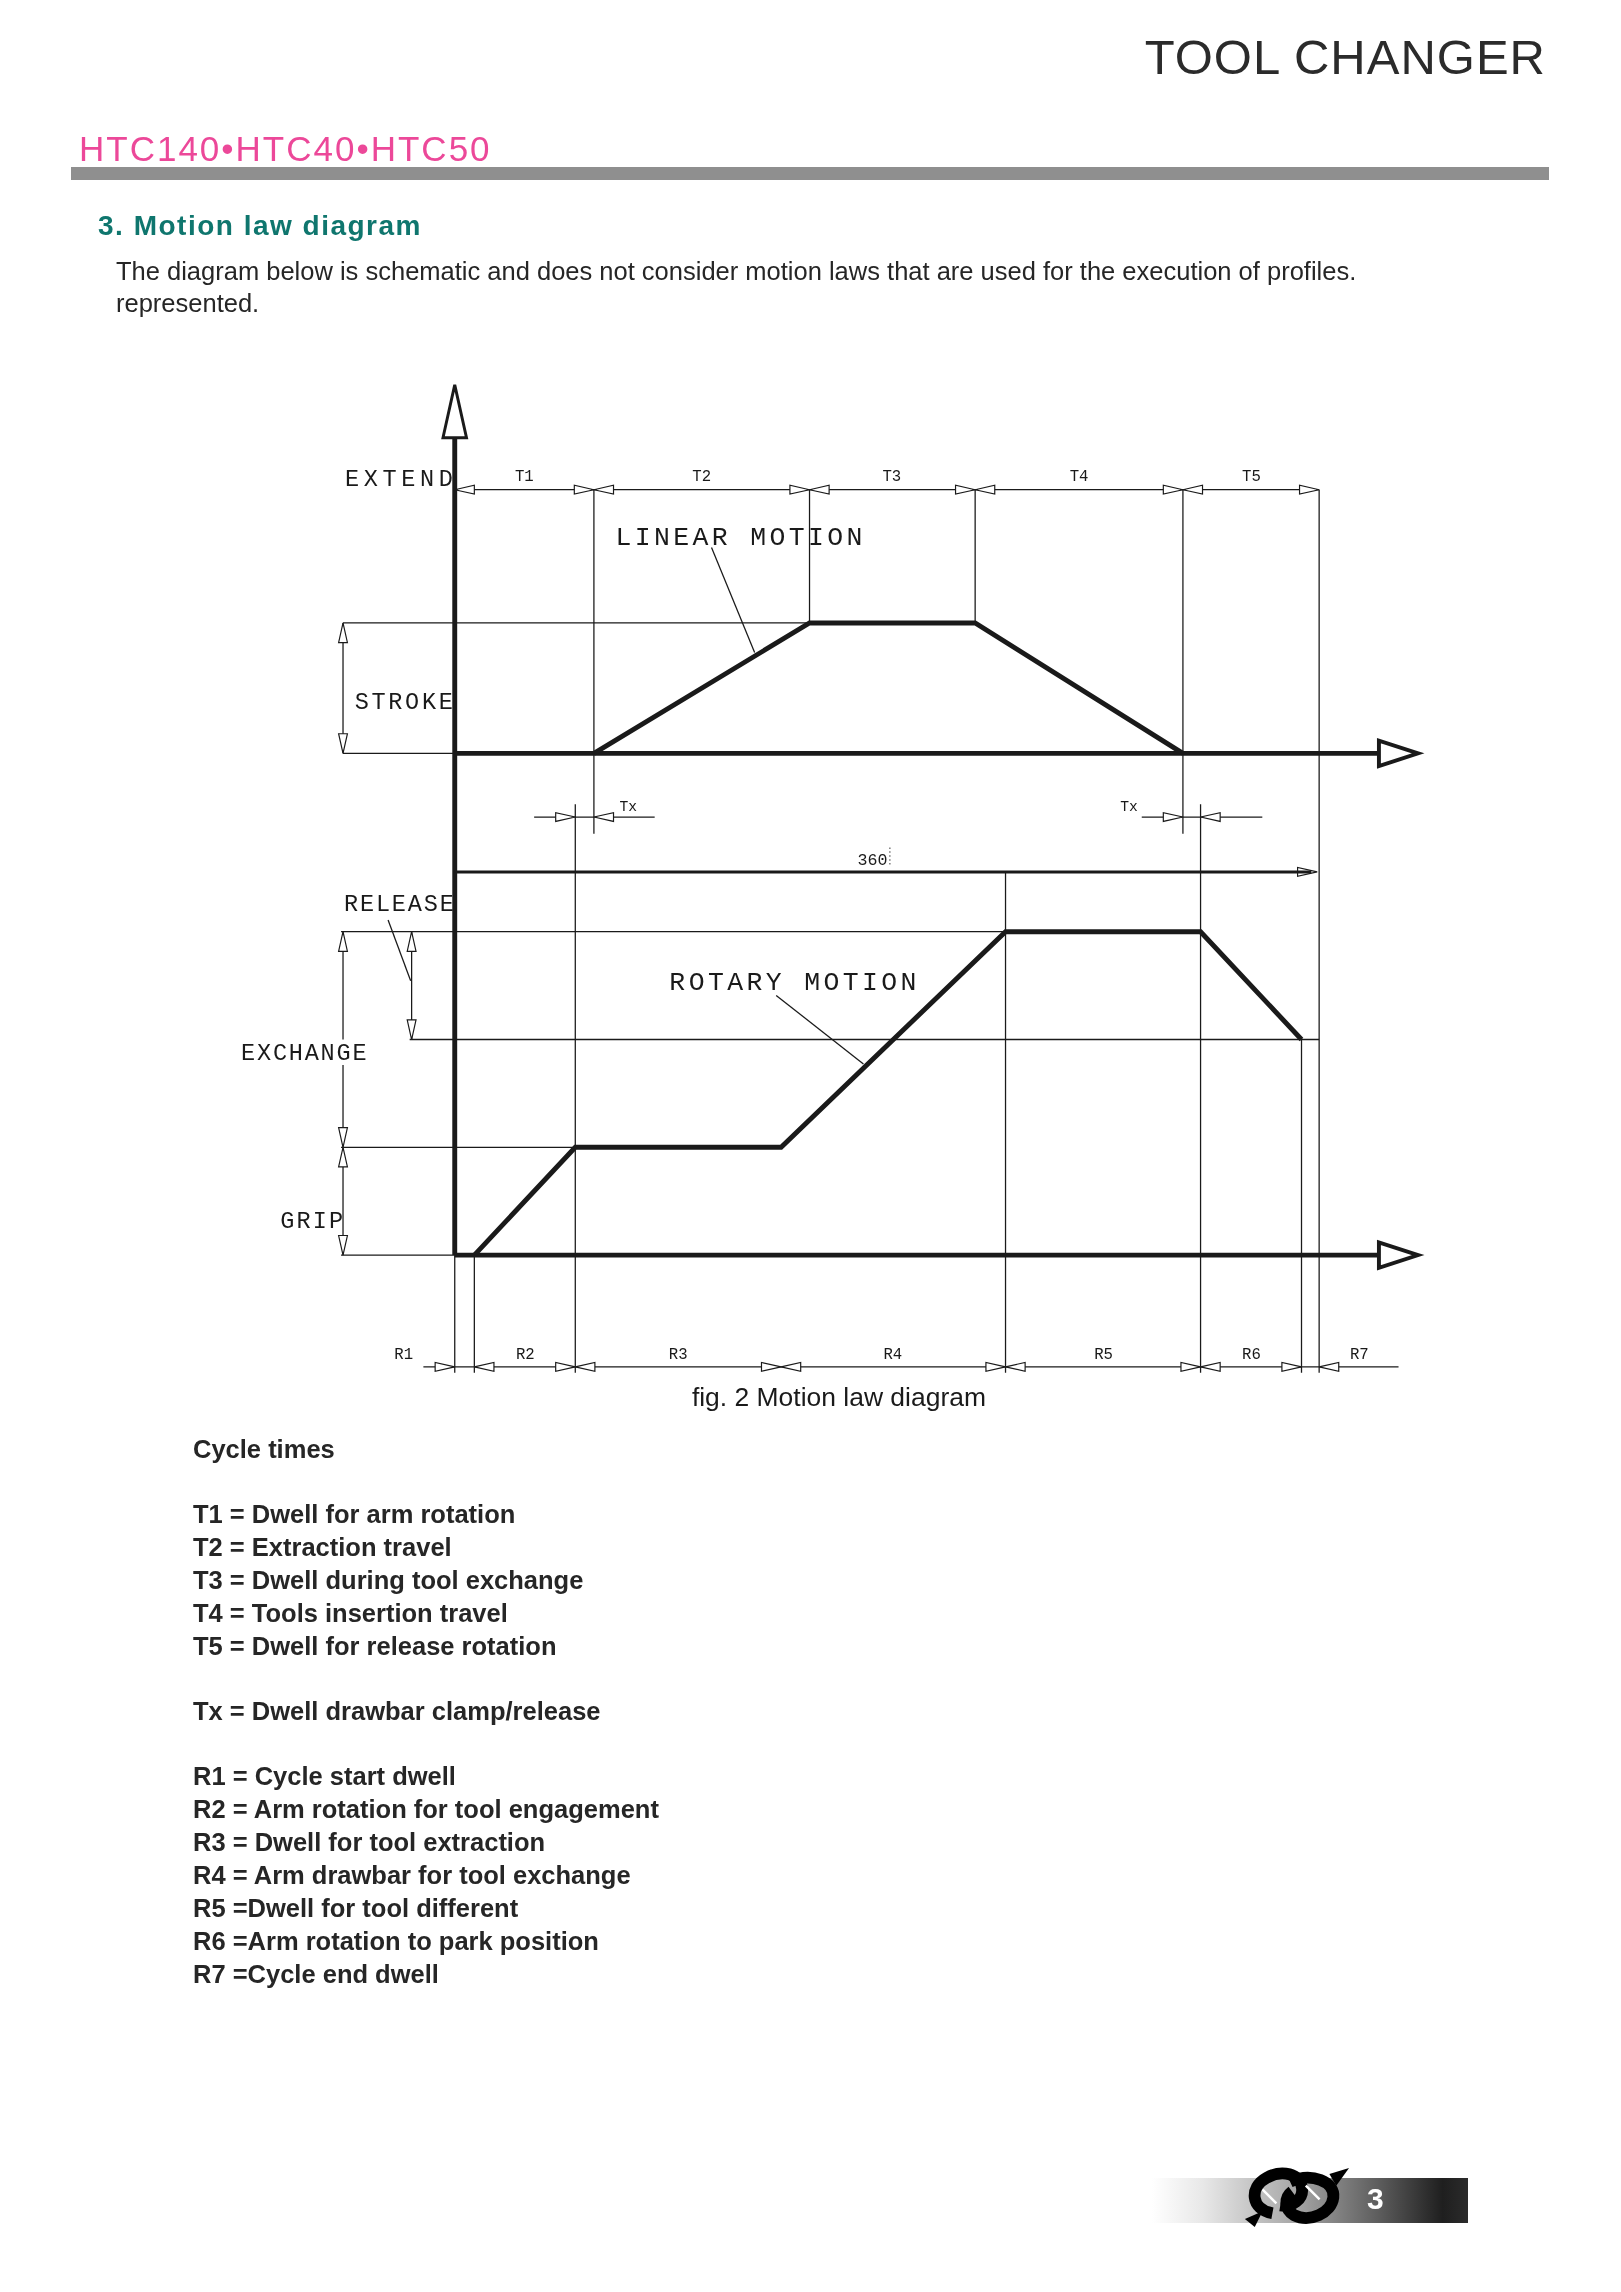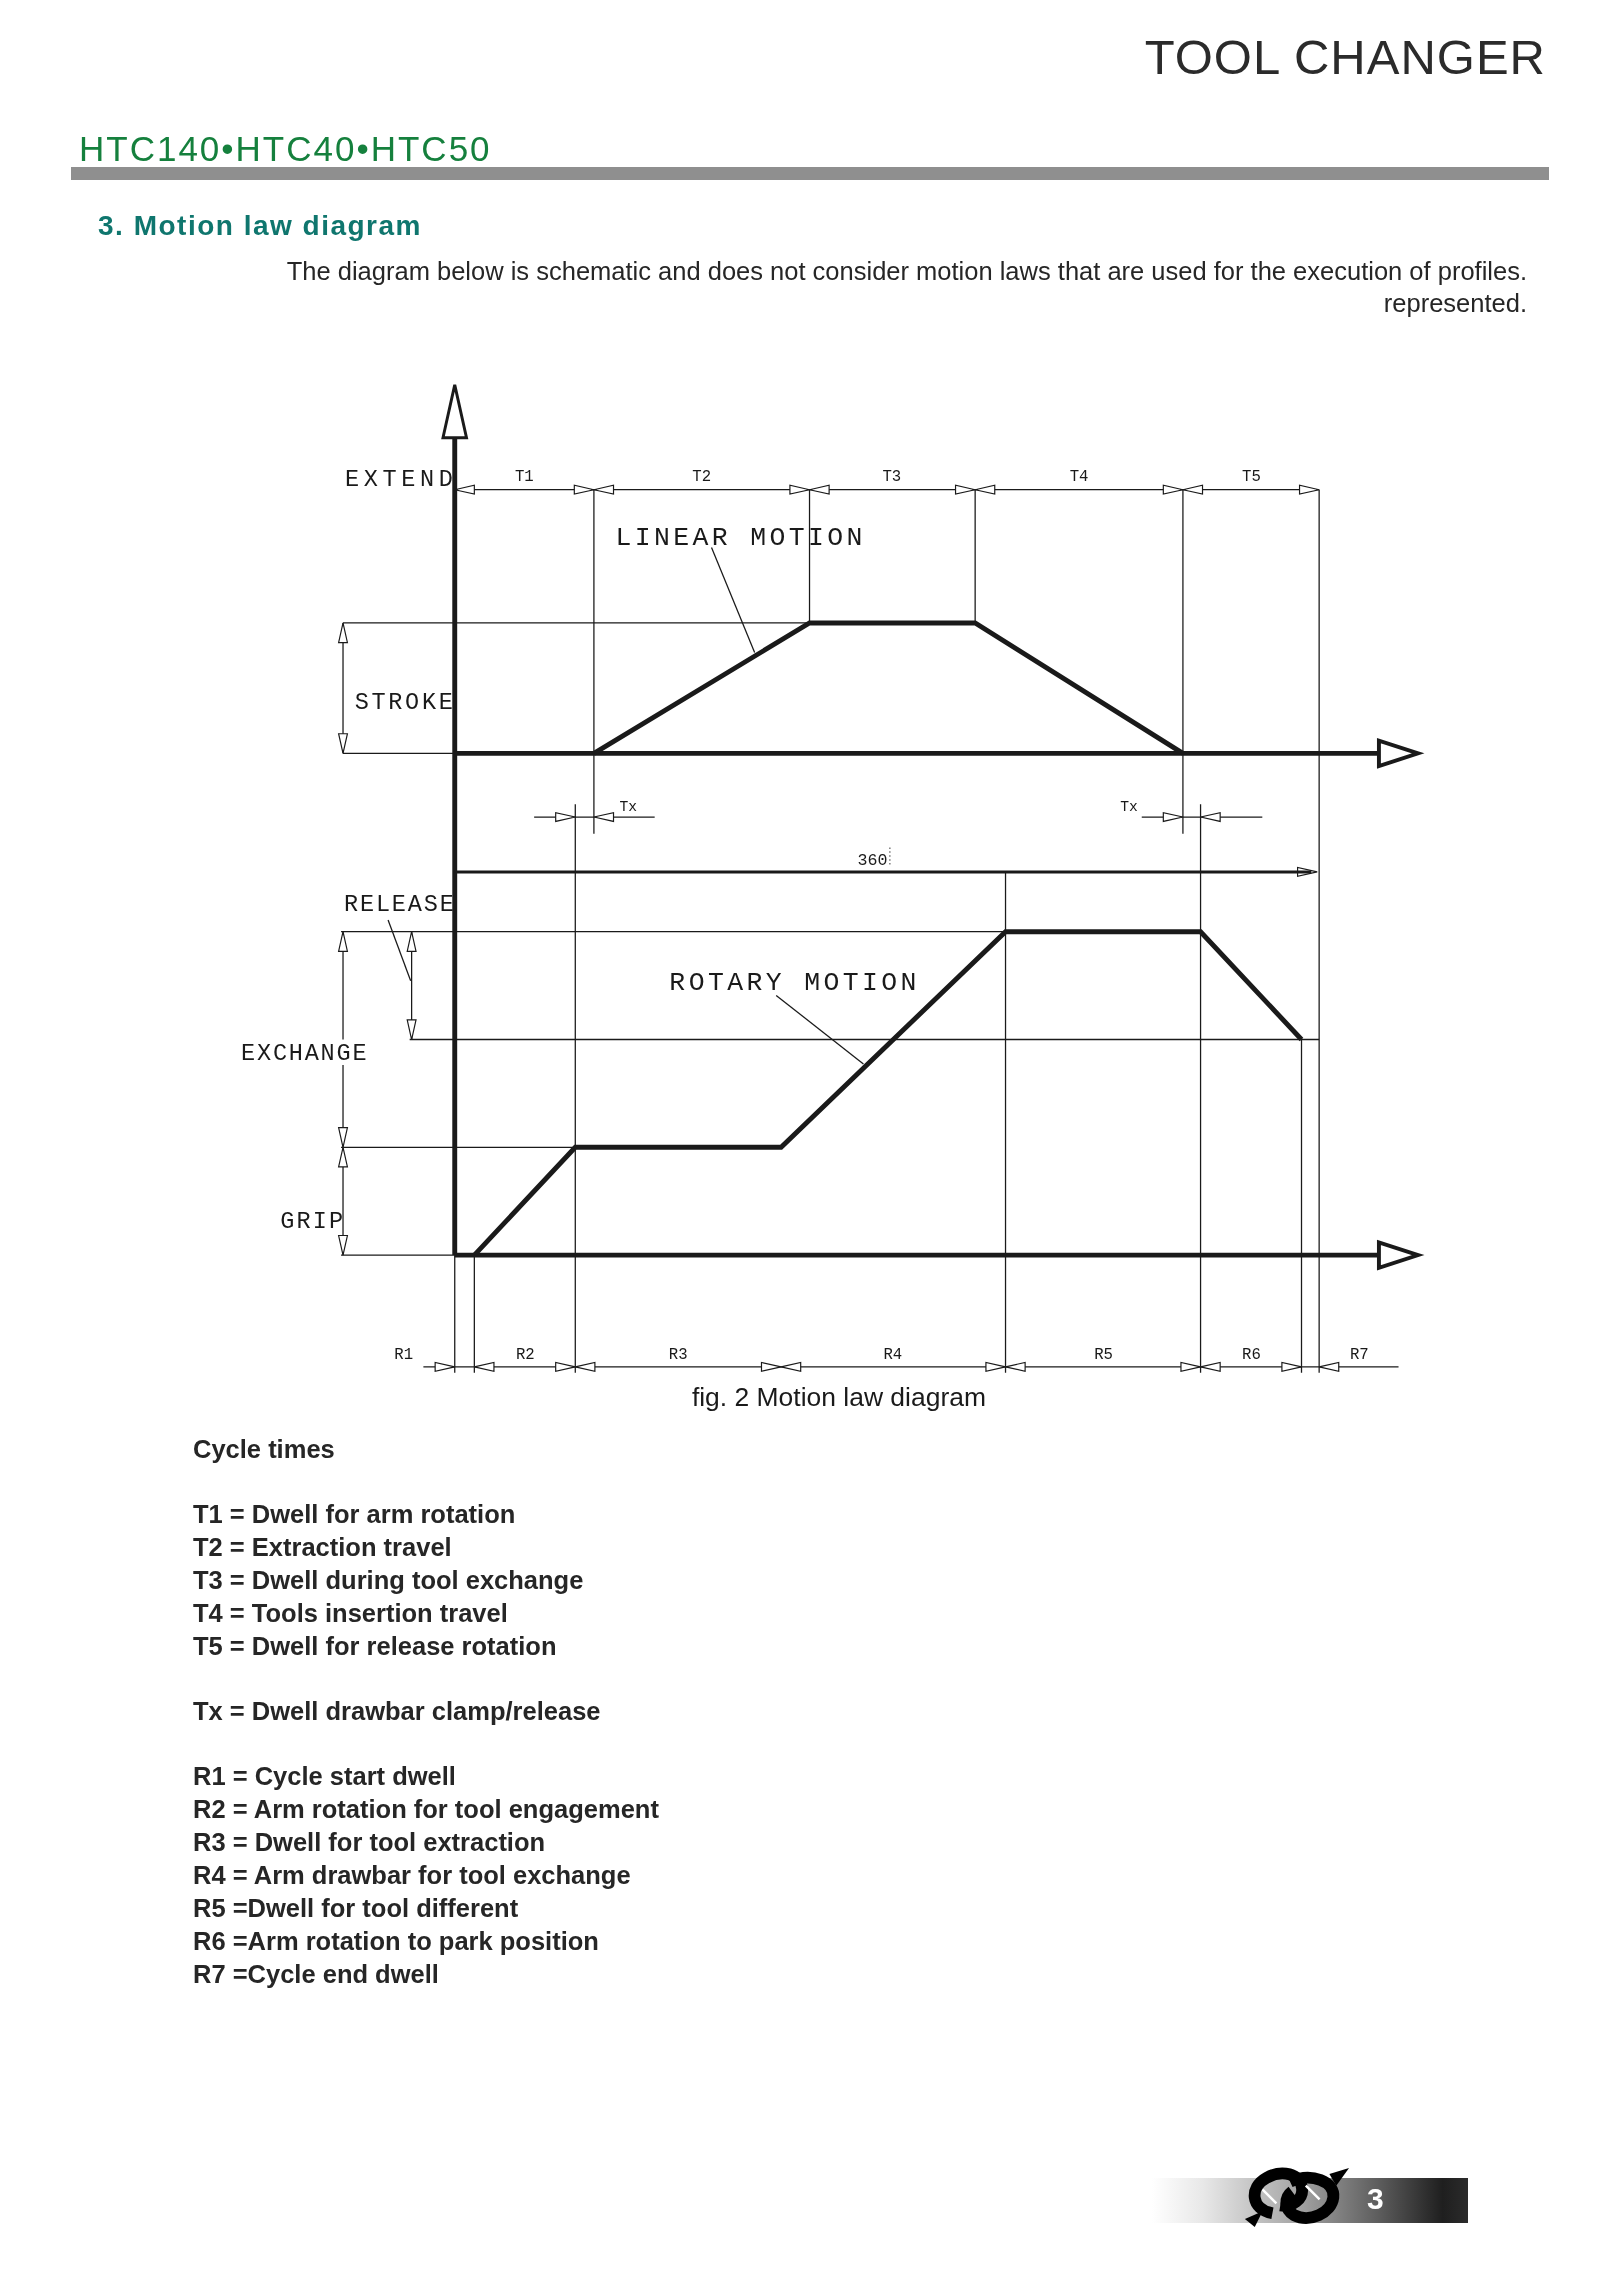--- a/index.html
+++ b/index.html
@@ -1,23 +1,23 @@
 <!DOCTYPE html>
 <html><head>
 <meta charset="utf-8">
 <style>
   html,body{margin:0;padding:0;background:#e8e8e8;}
   .page{position:relative;width:1621px;height:2293px;background:#ffffff;overflow:hidden;
         font-family:"Liberation Sans",sans-serif;color:#262626;margin:0 auto;}
   .doc-title{position:absolute;top:29px;right:75px;font-size:49px;letter-spacing:1px;color:#2b2b2b;}
-  .models{position:absolute;top:129px;left:79px;font-size:35px;letter-spacing:2px;color:#15803d;}
+  .models{position:absolute;top:129px;left:79px;font-size:35px;letter-spacing:2px;color:#ec4899;}
   .rule{position:absolute;top:167px;left:71px;width:1478px;height:12.7px;background:#8f8f8f;}
   .sec-heading{position:absolute;top:210px;left:98px;font-size:28px;font-weight:700;
                letter-spacing:1.5px;color:#0f766e;}
-  .paragraph{position:absolute;top:255px;left:116px;width:1411px;font-size:25.5px;line-height:32px;color:#262626;text-align:right;}
+  .paragraph{position:absolute;top:255px;left:116px;width:1411px;font-size:25.5px;line-height:32px;color:#262626;}
   .diagram{position:absolute;top:368px;left:0px;}
   .cycle-block{position:absolute;top:1433px;left:193px;font-size:25.5px;line-height:33px;color:#262626;font-weight:bold;}
   .ct-group{margin-bottom:32px;}
   .footer-bar{position:absolute;top:2178px;left:1152px;width:316px;height:45px;
               background:linear-gradient(90deg,#ffffff 0%,#e8e8e8 16%,#a8a8a8 45%,#5c5c5c 72%,#1f1f1f 92%,#2b2b2b 100%);}
   .page-num{position:absolute;top:2182px;left:1367px;font-size:30px;font-weight:700;color:#ffffff;}
   .logo{position:absolute;top:2160px;left:1241px;}
   svg text{fill:#1a1a1a;}
   .cadfont{font-family:"Liberation Mono",monospace;}
   .capfont{font-family:"Liberation Sans",sans-serif;}

